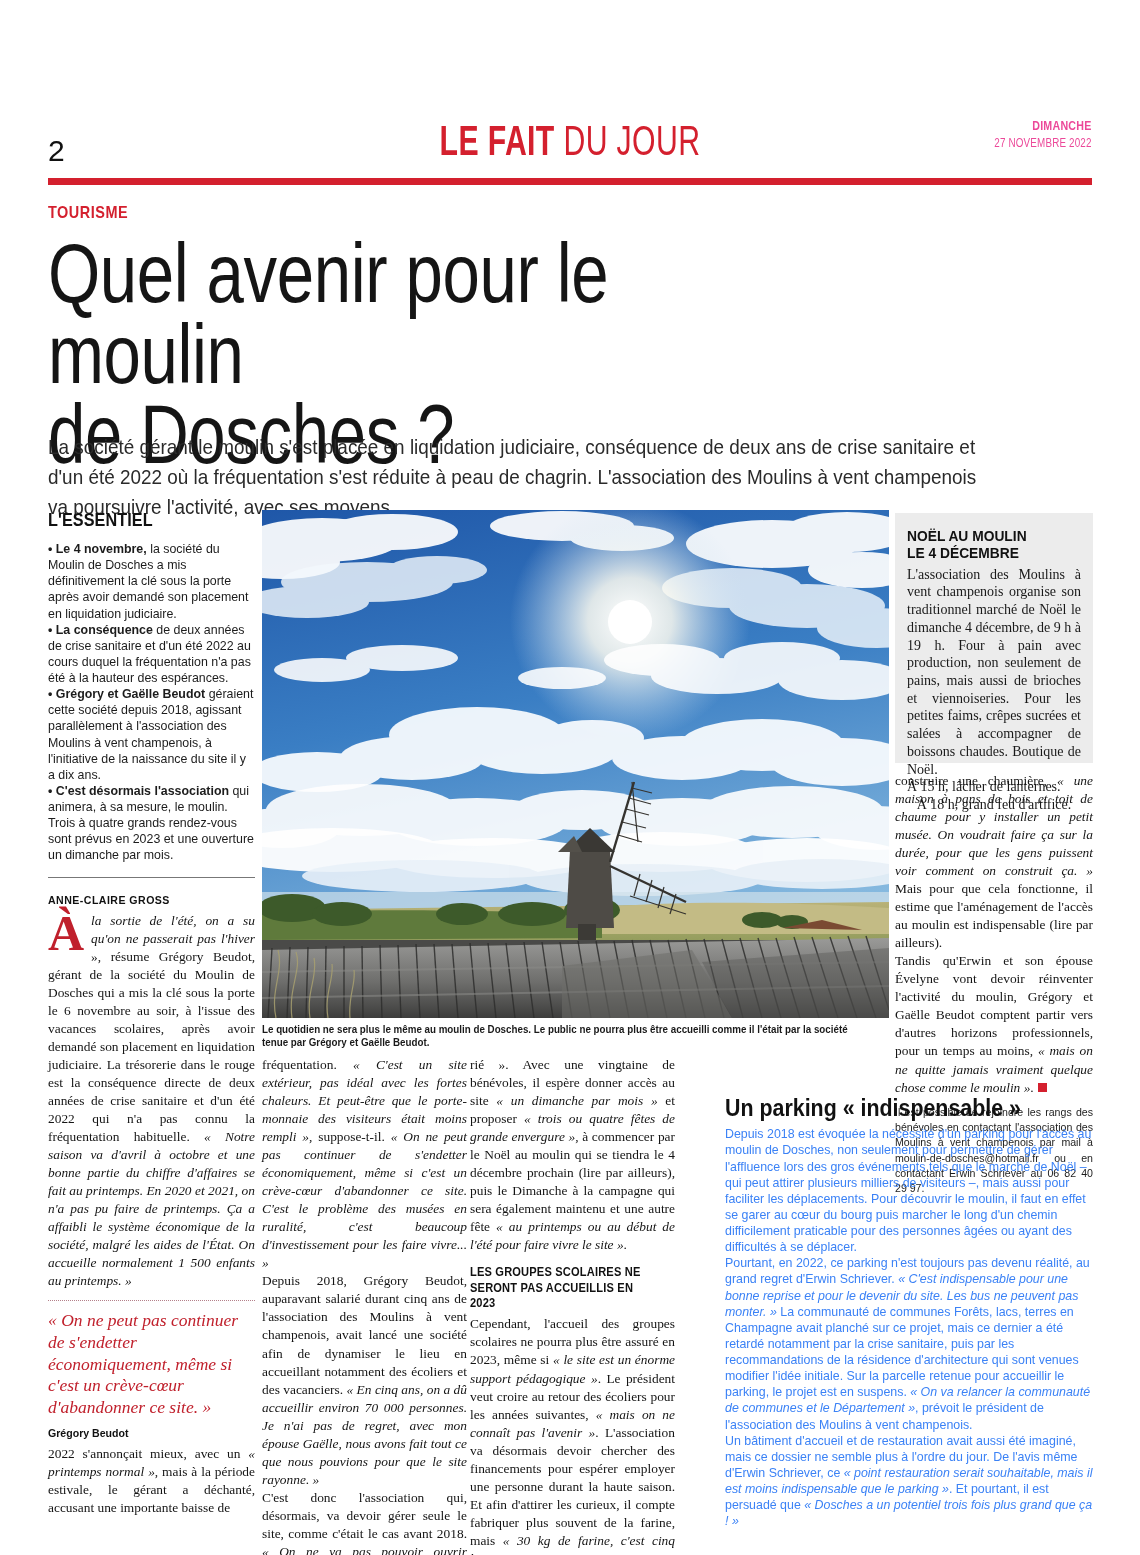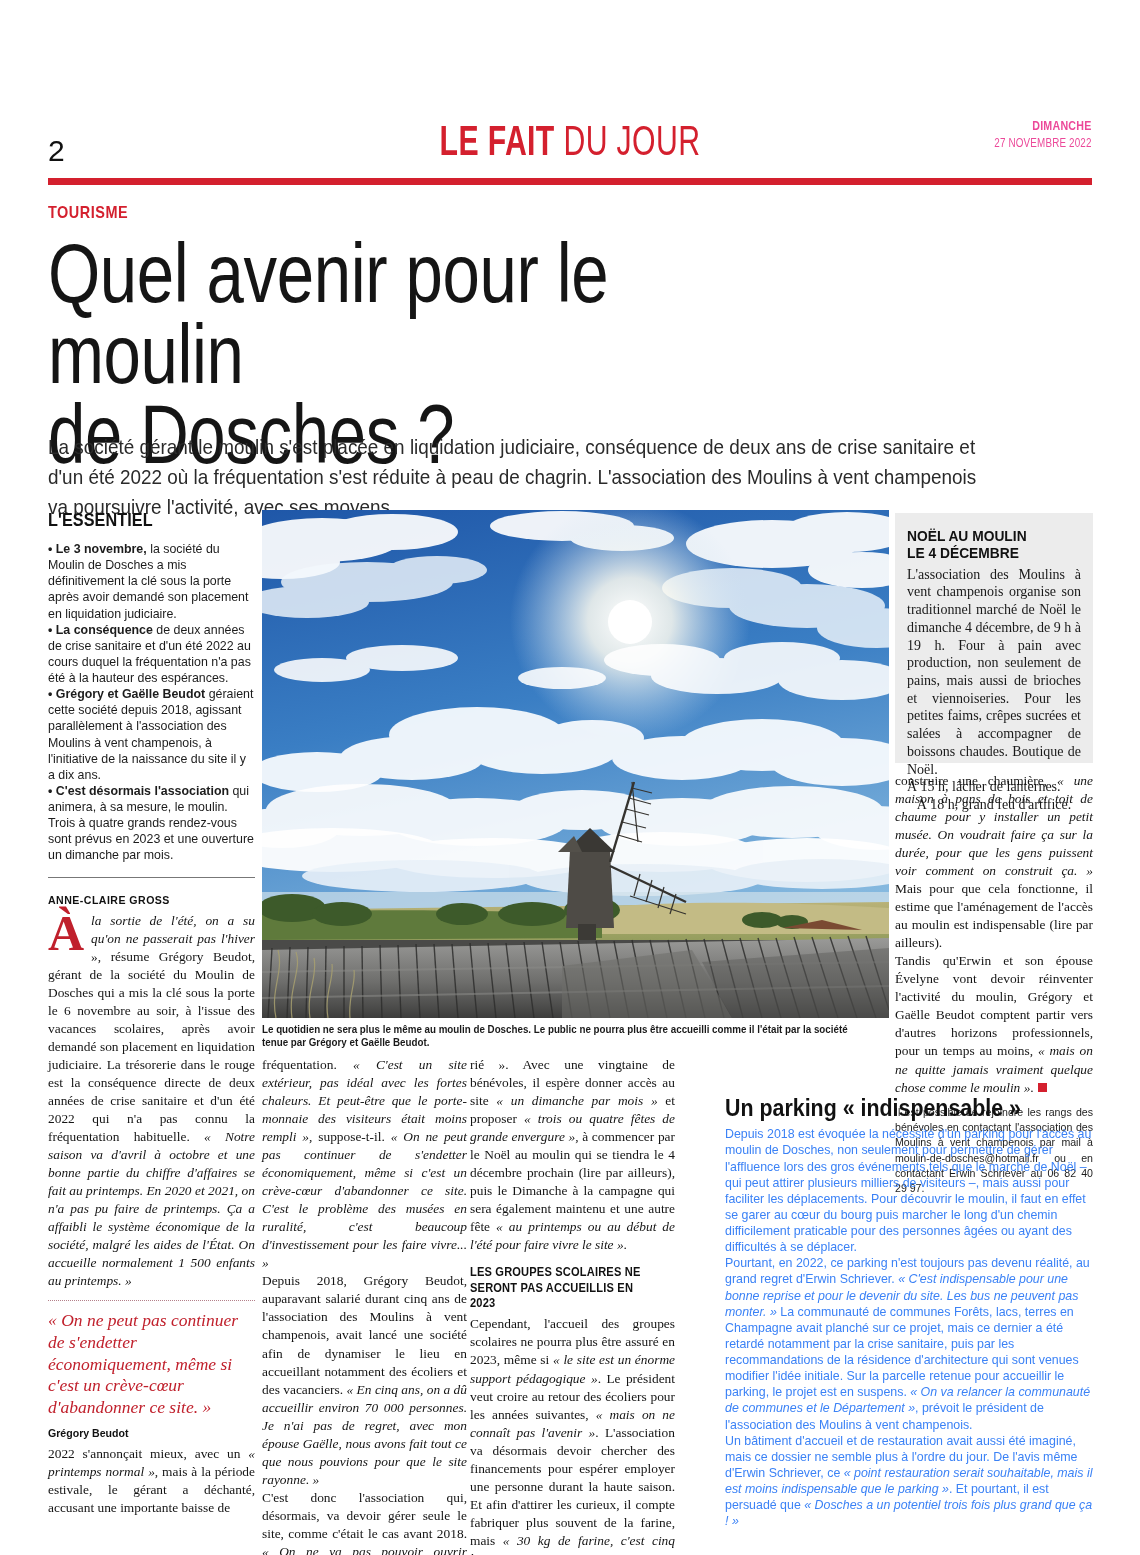--- a/index.html
+++ b/index.html
@@ -222,21 +222,21 @@
   <div class="section-kicker">TOURISME</div>
   <div class="headline">
     <div>Quel avenir pour le moulin</div>
     <div>de Dosches ?</div>
   </div>
   <div class="standfirst">La société gérant le moulin s'est placée en liquidation judiciaire, conséquence de deux ans de crise sanitaire et d'un été 2022 où la fréquentation s'est réduite à peau de chagrin. L'association des Moulins à vent champenois va poursuivre l'activité, avec ses moyens.</div>
 
   <div class="col c1">
     <div class="ess-head">L'ESSENTIEL</div>
     <div class="ess-body">
-      <p><b>• Le 3 novembre,</b><span> la société du Moulin de Dosches a mis définitivement la clé sous la porte après avoir demandé son placement en liquidation judiciaire.</span></p>
+      <p><b>• Le 4 novembre,</b><span> la société du Moulin de Dosches a mis définitivement la clé sous la porte après avoir demandé son placement en liquidation judiciaire.</span></p>
       <p><b>• La conséquence</b><span> de deux années de crise sanitaire et d'un été 2022 au cours duquel la fréquentation n'a pas été à la hauteur des espérances.</span></p>
       <p><b>• Grégory et Gaëlle Beudot</b><span> géraient cette société depuis 2018, agissant parallèlement à l'association des Moulins à vent champenois, à l'initiative de la naissance du site il y a dix ans.</span></p>
       <p><b>• C'est désormais l'association</b><span> qui animera, à sa mesure, le moulin. Trois à quatre grands rendez-vous sont prévus en 2023 et une ouverture un dimanche par mois.</span></p>
     </div>
     <hr class="hr-thin">
 
     <div class="byline">ANNE-CLAIRE GROSS</div>
 
     <div class="bodyserif dropwrap">
       <span class="dropcap">À</span>

